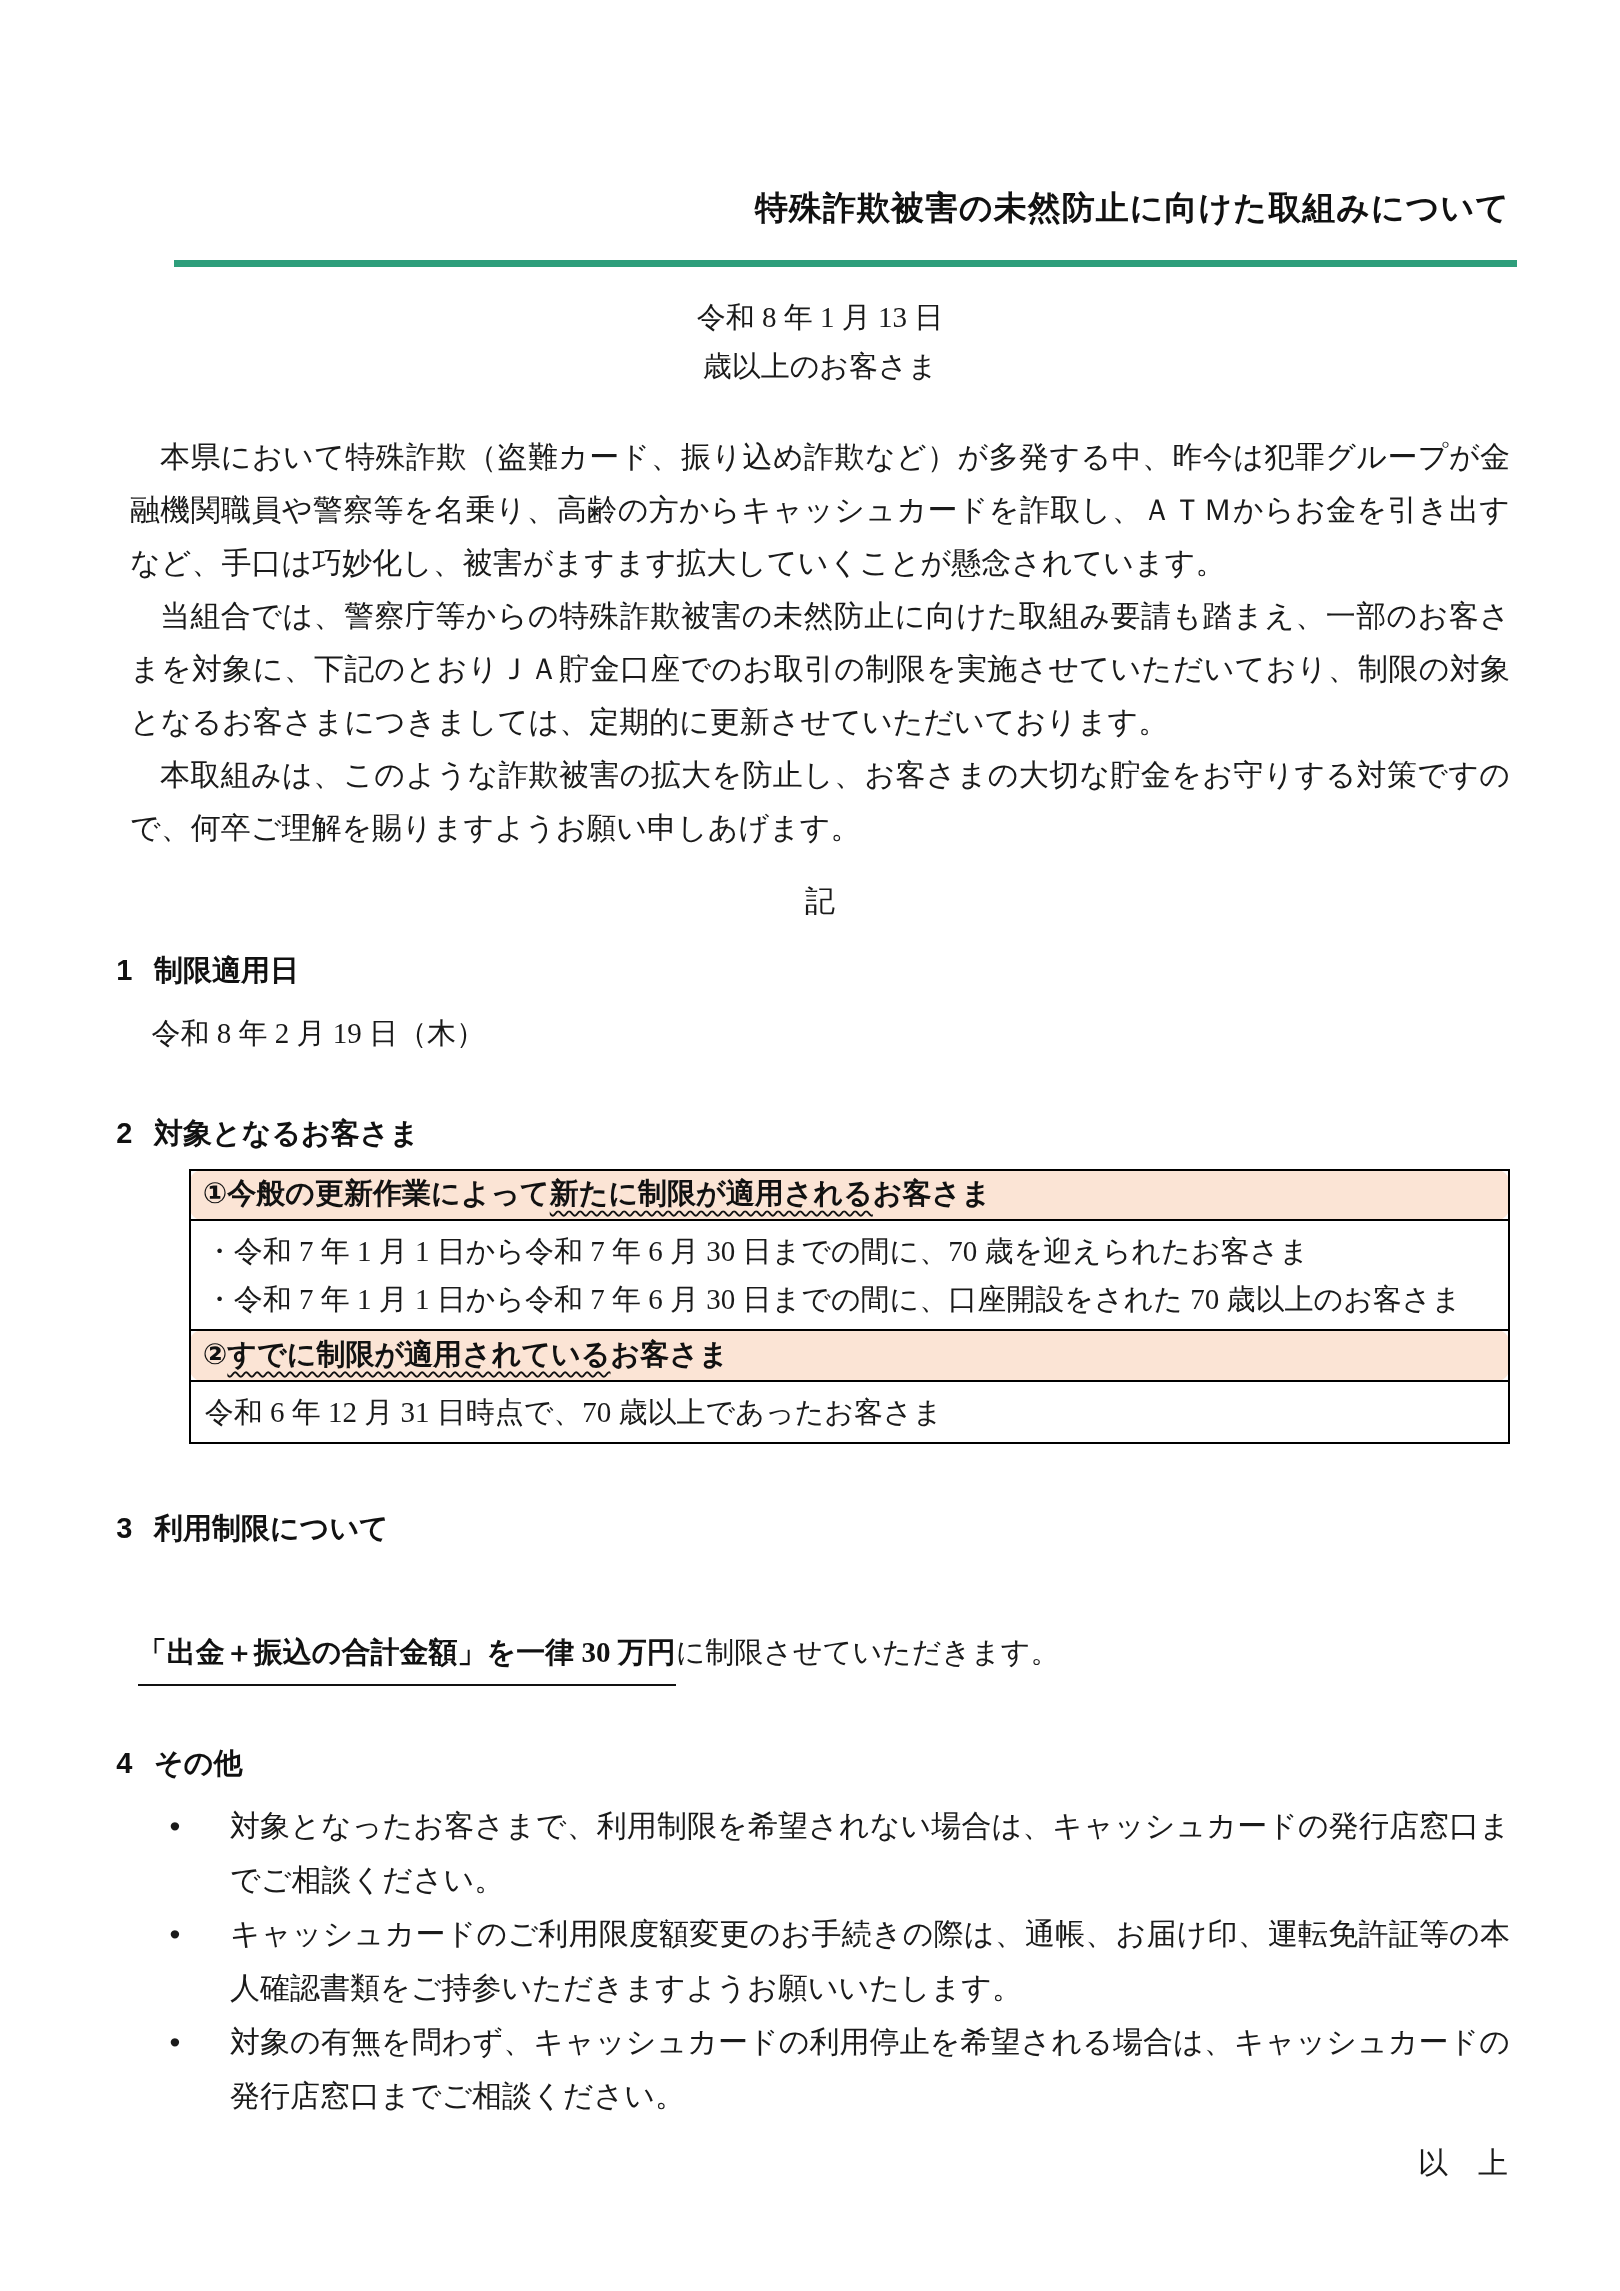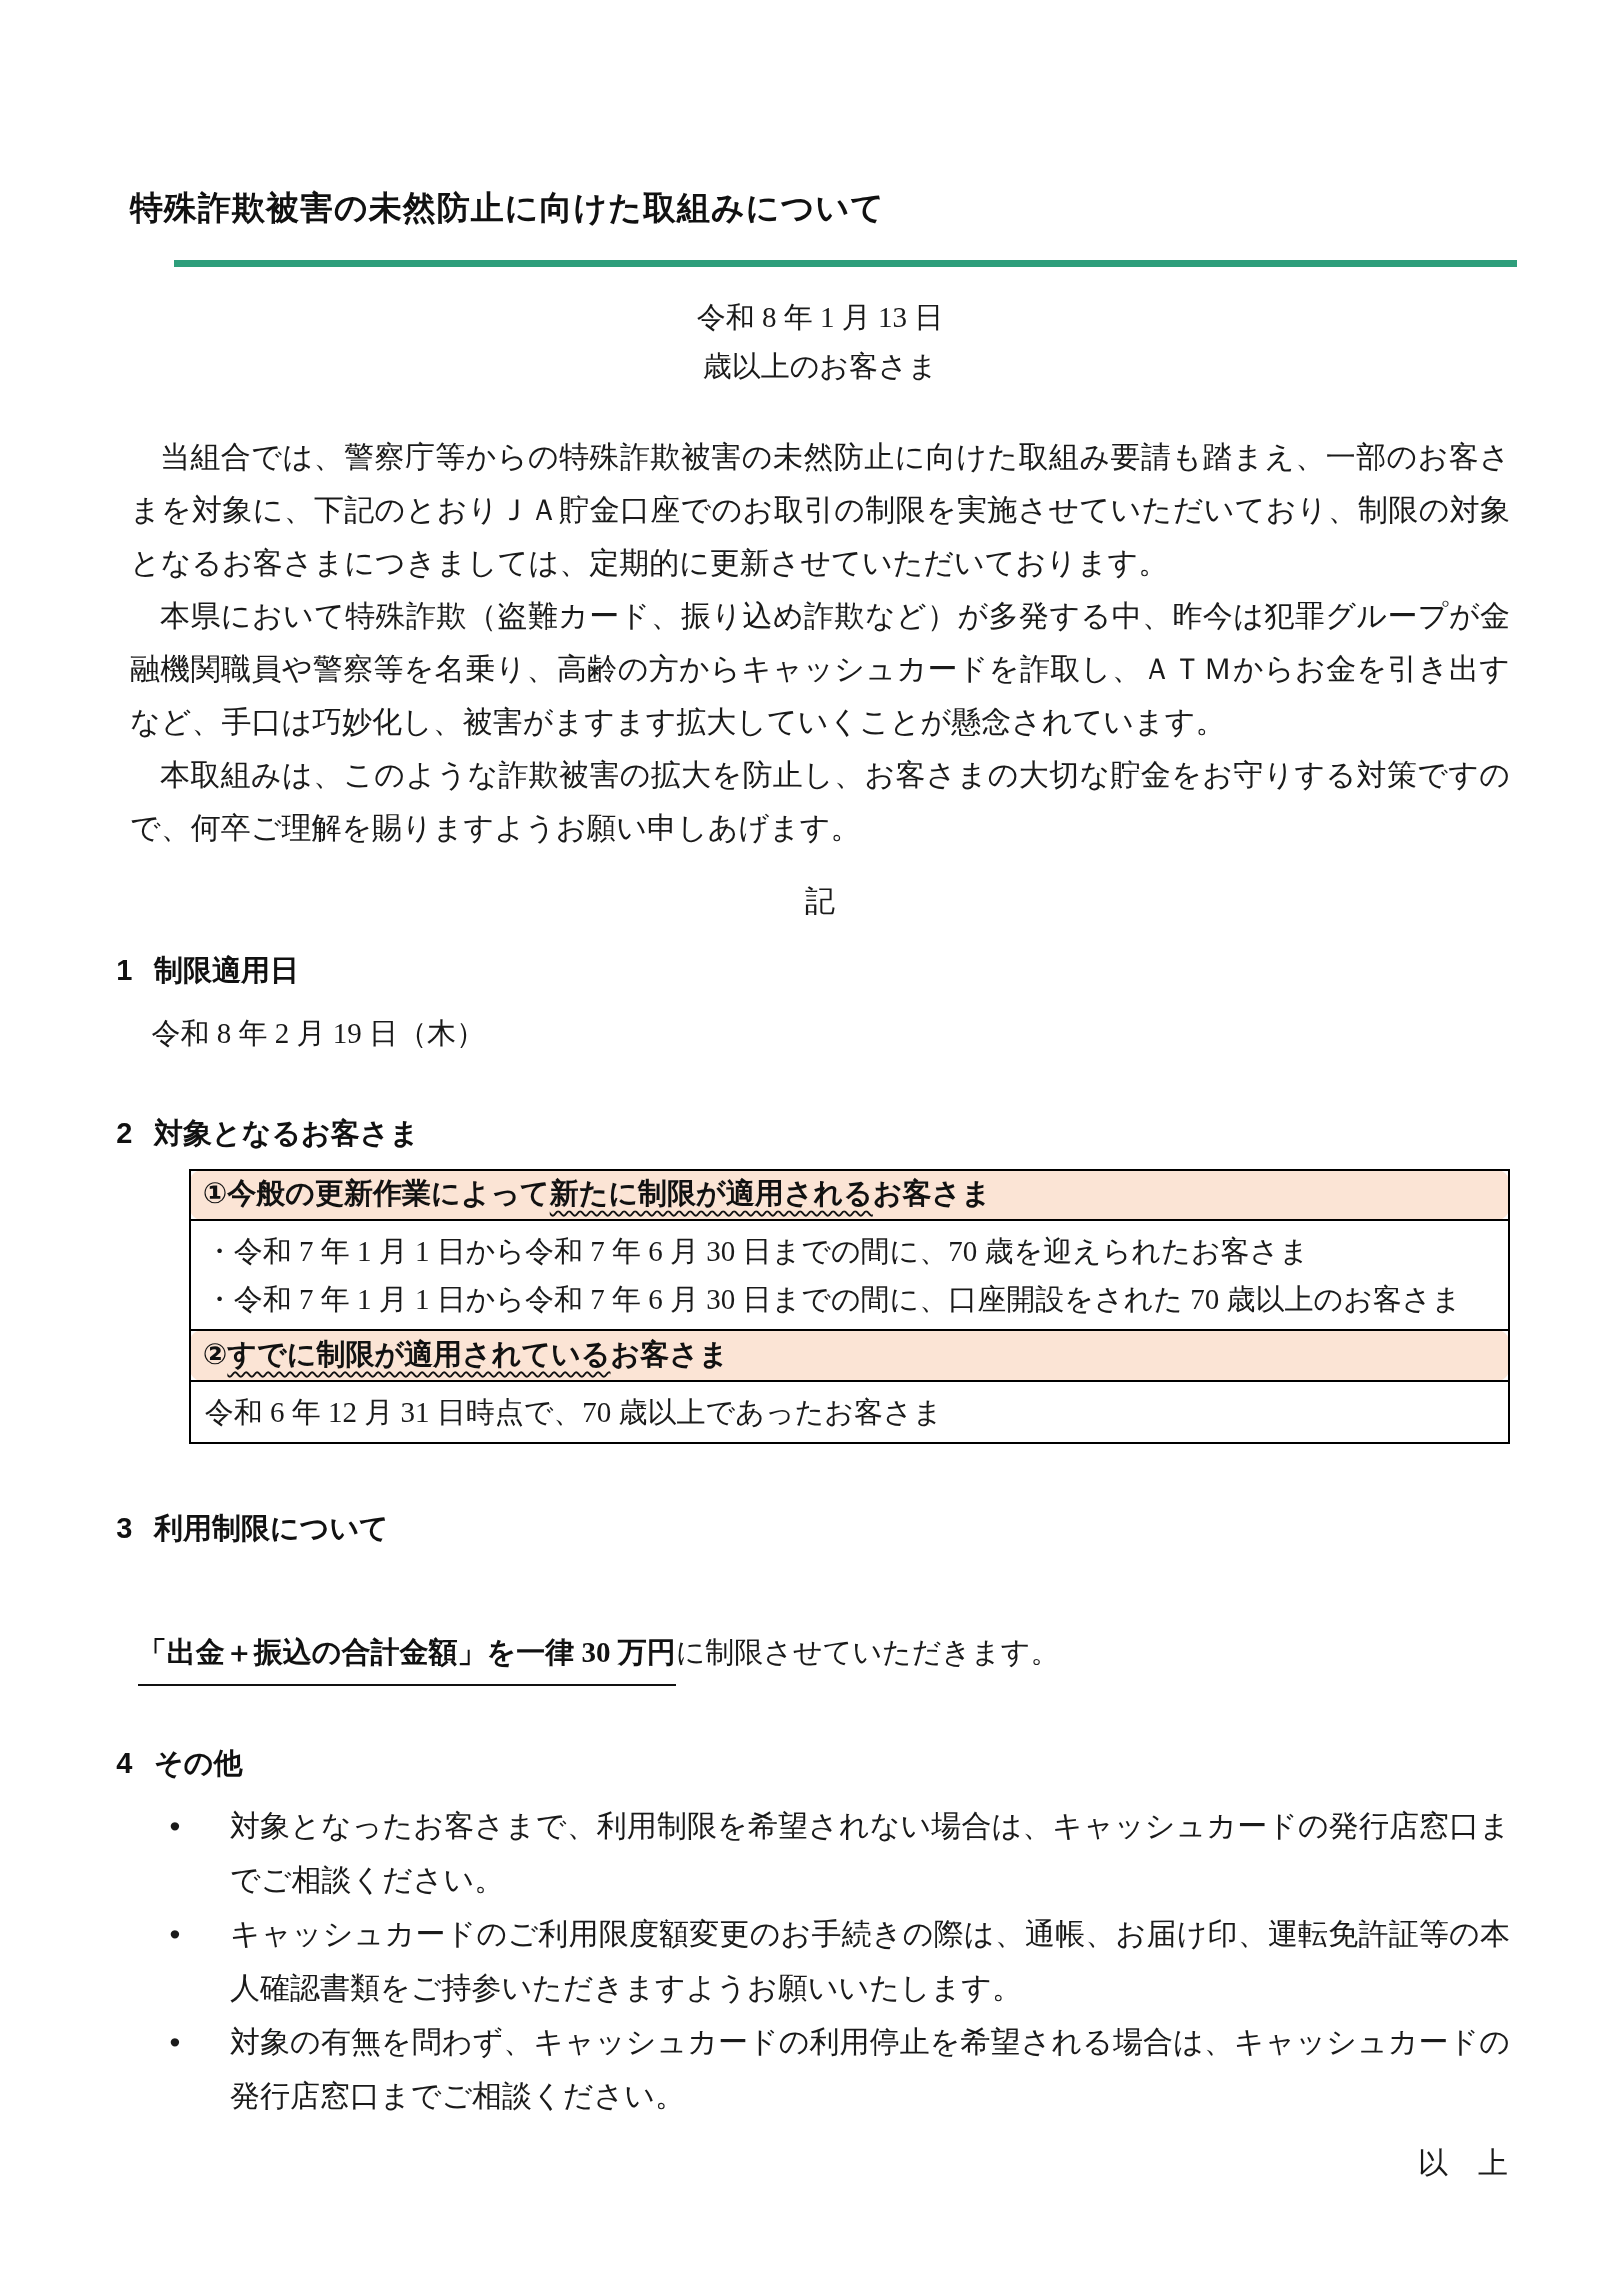--- a/index.html
+++ b/index.html
@@ -12,21 +12,21 @@
     padding:186px 110px 39px 130px;
     color:#1a1a1a;
     font-family:"Liberation Serif","DejaVu Serif",serif;
     overflow:hidden;
   }
   .doc-title {
     margin:0;
     font-family:"Liberation Serif","DejaVu Serif",serif;
     font-weight:600;
     font-size:33px; line-height:45px;
-    text-align:left;
+    text-align:right;
     letter-spacing:1px;
     color:#111;
   }
   .accent-rule {
     height:6.9px;
     background:#2E9E7B;
     margin:29px -6.9px 0 44px;
   }
   .meta { margin-top:26px; text-align:center; font-size:29px; line-height:49px; }
   .meta-line { white-space:nowrap; }
@@ -98,22 +98,22 @@
 
   <h1 class="doc-title">特殊詐欺被害の未然防止に向けた取組みについて</h1>
   <div class="accent-rule"></div>
 
   <div class="meta">
     <div class="meta-line">令和 8 年 1 月 13 日</div>
     <div class="meta-line">歳以上のお客さま</div>
   </div>
 
   <div class="intro">
+    <p>本県において特殊詐欺（盗難カード、振り込め詐欺など）が多発する中、昨今は犯罪グループが金融機関職員や警察等を名乗り、高齢の方からキャッシュカードを詐取し、ＡＴＭからお金を引き出すなど、手口は巧妙化し、被害がますます拡大していくことが懸念されています。</p>
     <p>当組合では、警察庁等からの特殊詐欺被害の未然防止に向けた取組み要請も踏まえ、一部のお客さまを対象に、下記のとおりＪＡ貯金口座でのお取引の制限を実施させていただいており、制限の対象となるお客さまにつきましては、定期的に更新させていただいております。</p>
-    <p>本県において特殊詐欺（盗難カード、振り込め詐欺など）が多発する中、昨今は犯罪グループが金融機関職員や警察等を名乗り、高齢の方からキャッシュカードを詐取し、ＡＴＭからお金を引き出すなど、手口は巧妙化し、被害がますます拡大していくことが懸念されています。</p>
     <p>本取組みは、このような詐欺被害の拡大を防止し、お客さまの大切な貯金をお守りする対策ですので、何卒ご理解を賜りますようお願い申しあげます。</p>
   </div>
 
   <div class="ki">記</div>
 
   <div class="section-1">
     <div class="sec-head">
       <span class="sec-no">1</span>
       <span class="sec-title">制限適用日</span>
     </div>

